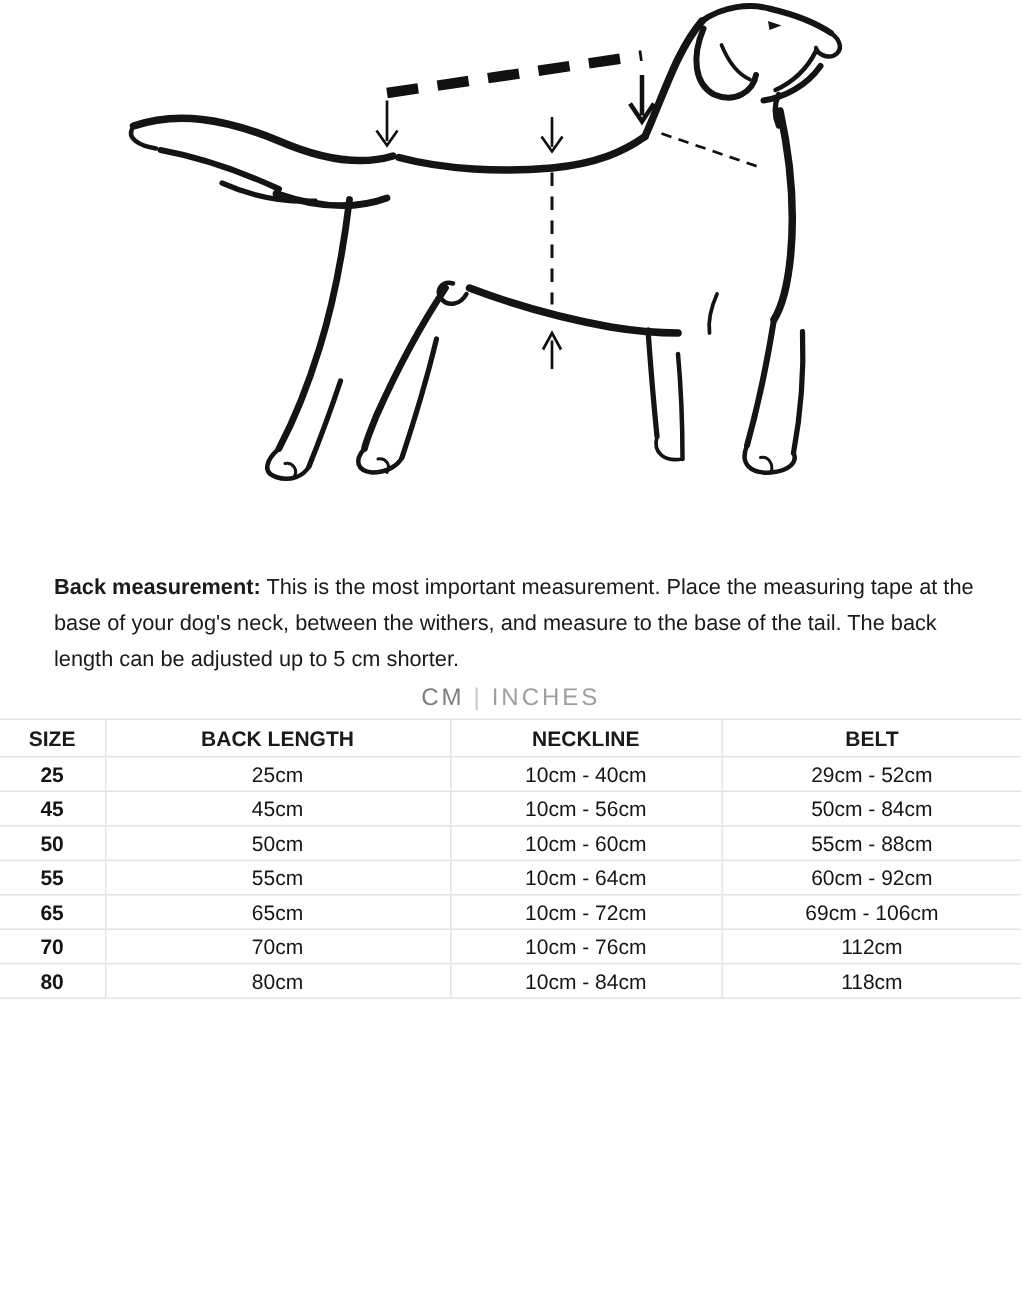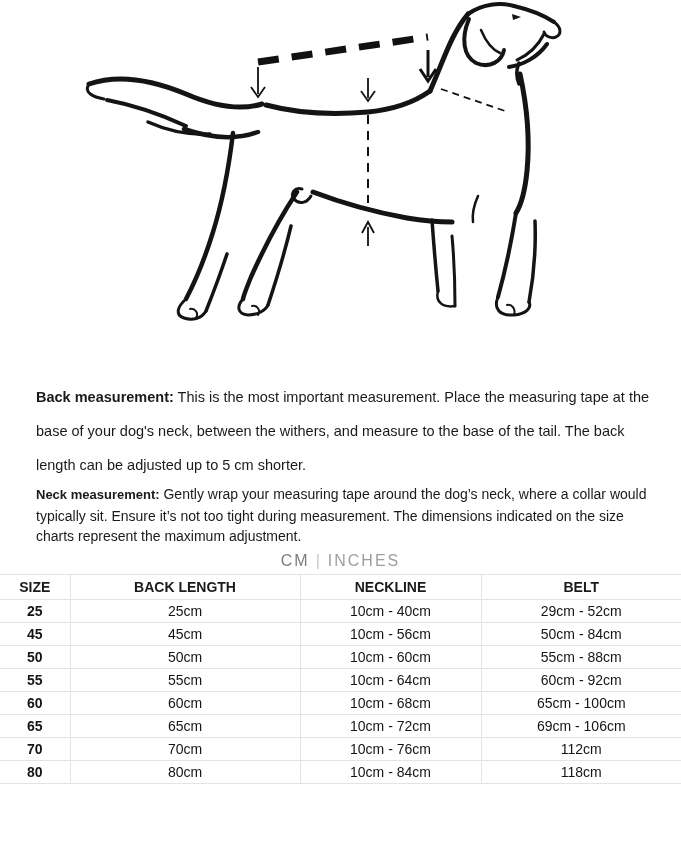--- a/index.html
+++ b/index.html
@@ -9,21 +9,21 @@
     font-family: "Liberation Sans", "DejaVu Sans", sans-serif;
     color: #1a1a1a;
   }
   .diagram-wrap { width: 681px; height: 366px; }
   .instructions {
     width: 627px;
     margin: 14px 0 0 36px;
   }
   .instructions p {
     font-size: 14.5px;
-    line-height: 34px;
+    line-height: 24px;
     color: #1a1a1a;
   }
   .instructions p b { font-weight: bold; }
   .instructions p.neck { font-size: 14px; line-height: 20.5px; margin-top: 2px; }
   .instructions p.neck b { font-size: 13px; }
   .unit-toggle {
     text-align: center;
     font-size: 16px;
     letter-spacing: 2px;
     margin-top: 6px;
@@ -123,21 +123,20 @@
       <path d="M 428,50 L 428,77 M 420,69 L 428,81 L 436,69" stroke-width="3"></path>
       <path d="M 368,115 L 368,203" stroke-width="2" stroke-dasharray="9 7"></path>
       <path d="M 368,246 L 368,227 M 362,233 L 368,222 L 374,233" stroke-width="1.8"></path>
       <path d="M 441,89 L 508,112" stroke-width="1.8" stroke-dasharray="7 5"></path>
     </g>
   </svg>
 </div>
 
 <div class="instructions">
   <p><b>Back measurement:</b><span> This is the most important measurement. Place the measuring tape at the base of your dog's neck, between the withers, and measure to the base of the tail. The back length can be adjusted up to 5 cm shorter.</span></p>
-  <p class="neck"><b>Neck measurement:</b><span> Gently wrap your measuring tape around the dog’s neck, where a collar would typically sit. Ensure it’s not too tight during measurement. The dimensions indicated on the size charts represent the maximum adjustment.</span></p>
 </div>
 
 <div class="unit-toggle">
   <span class="unit-cm">CM</span><span class="unit-divider">|</span><span class="unit-inches">INCHES</span>
 </div>
 
 <table class="size-table">
   <colgroup>
       <col class="c1">
       <col class="c2">
@@ -171,26 +170,20 @@
         <td>10cm - 60cm</td>
         <td>55cm - 88cm</td>
       </tr>
       <tr>
         <td>55</td>
         <td>55cm</td>
         <td>10cm - 64cm</td>
         <td>60cm - 92cm</td>
       </tr>
       <tr>
-        <td>60</td>
-        <td>60cm</td>
-        <td>10cm - 68cm</td>
-        <td>65cm - 100cm</td>
-      </tr>
-      <tr>
         <td>65</td>
         <td>65cm</td>
         <td>10cm - 72cm</td>
         <td>69cm - 106cm</td>
       </tr>
       <tr>
         <td>70</td>
         <td>70cm</td>
         <td>10cm - 76cm</td>
         <td>112cm</td>

